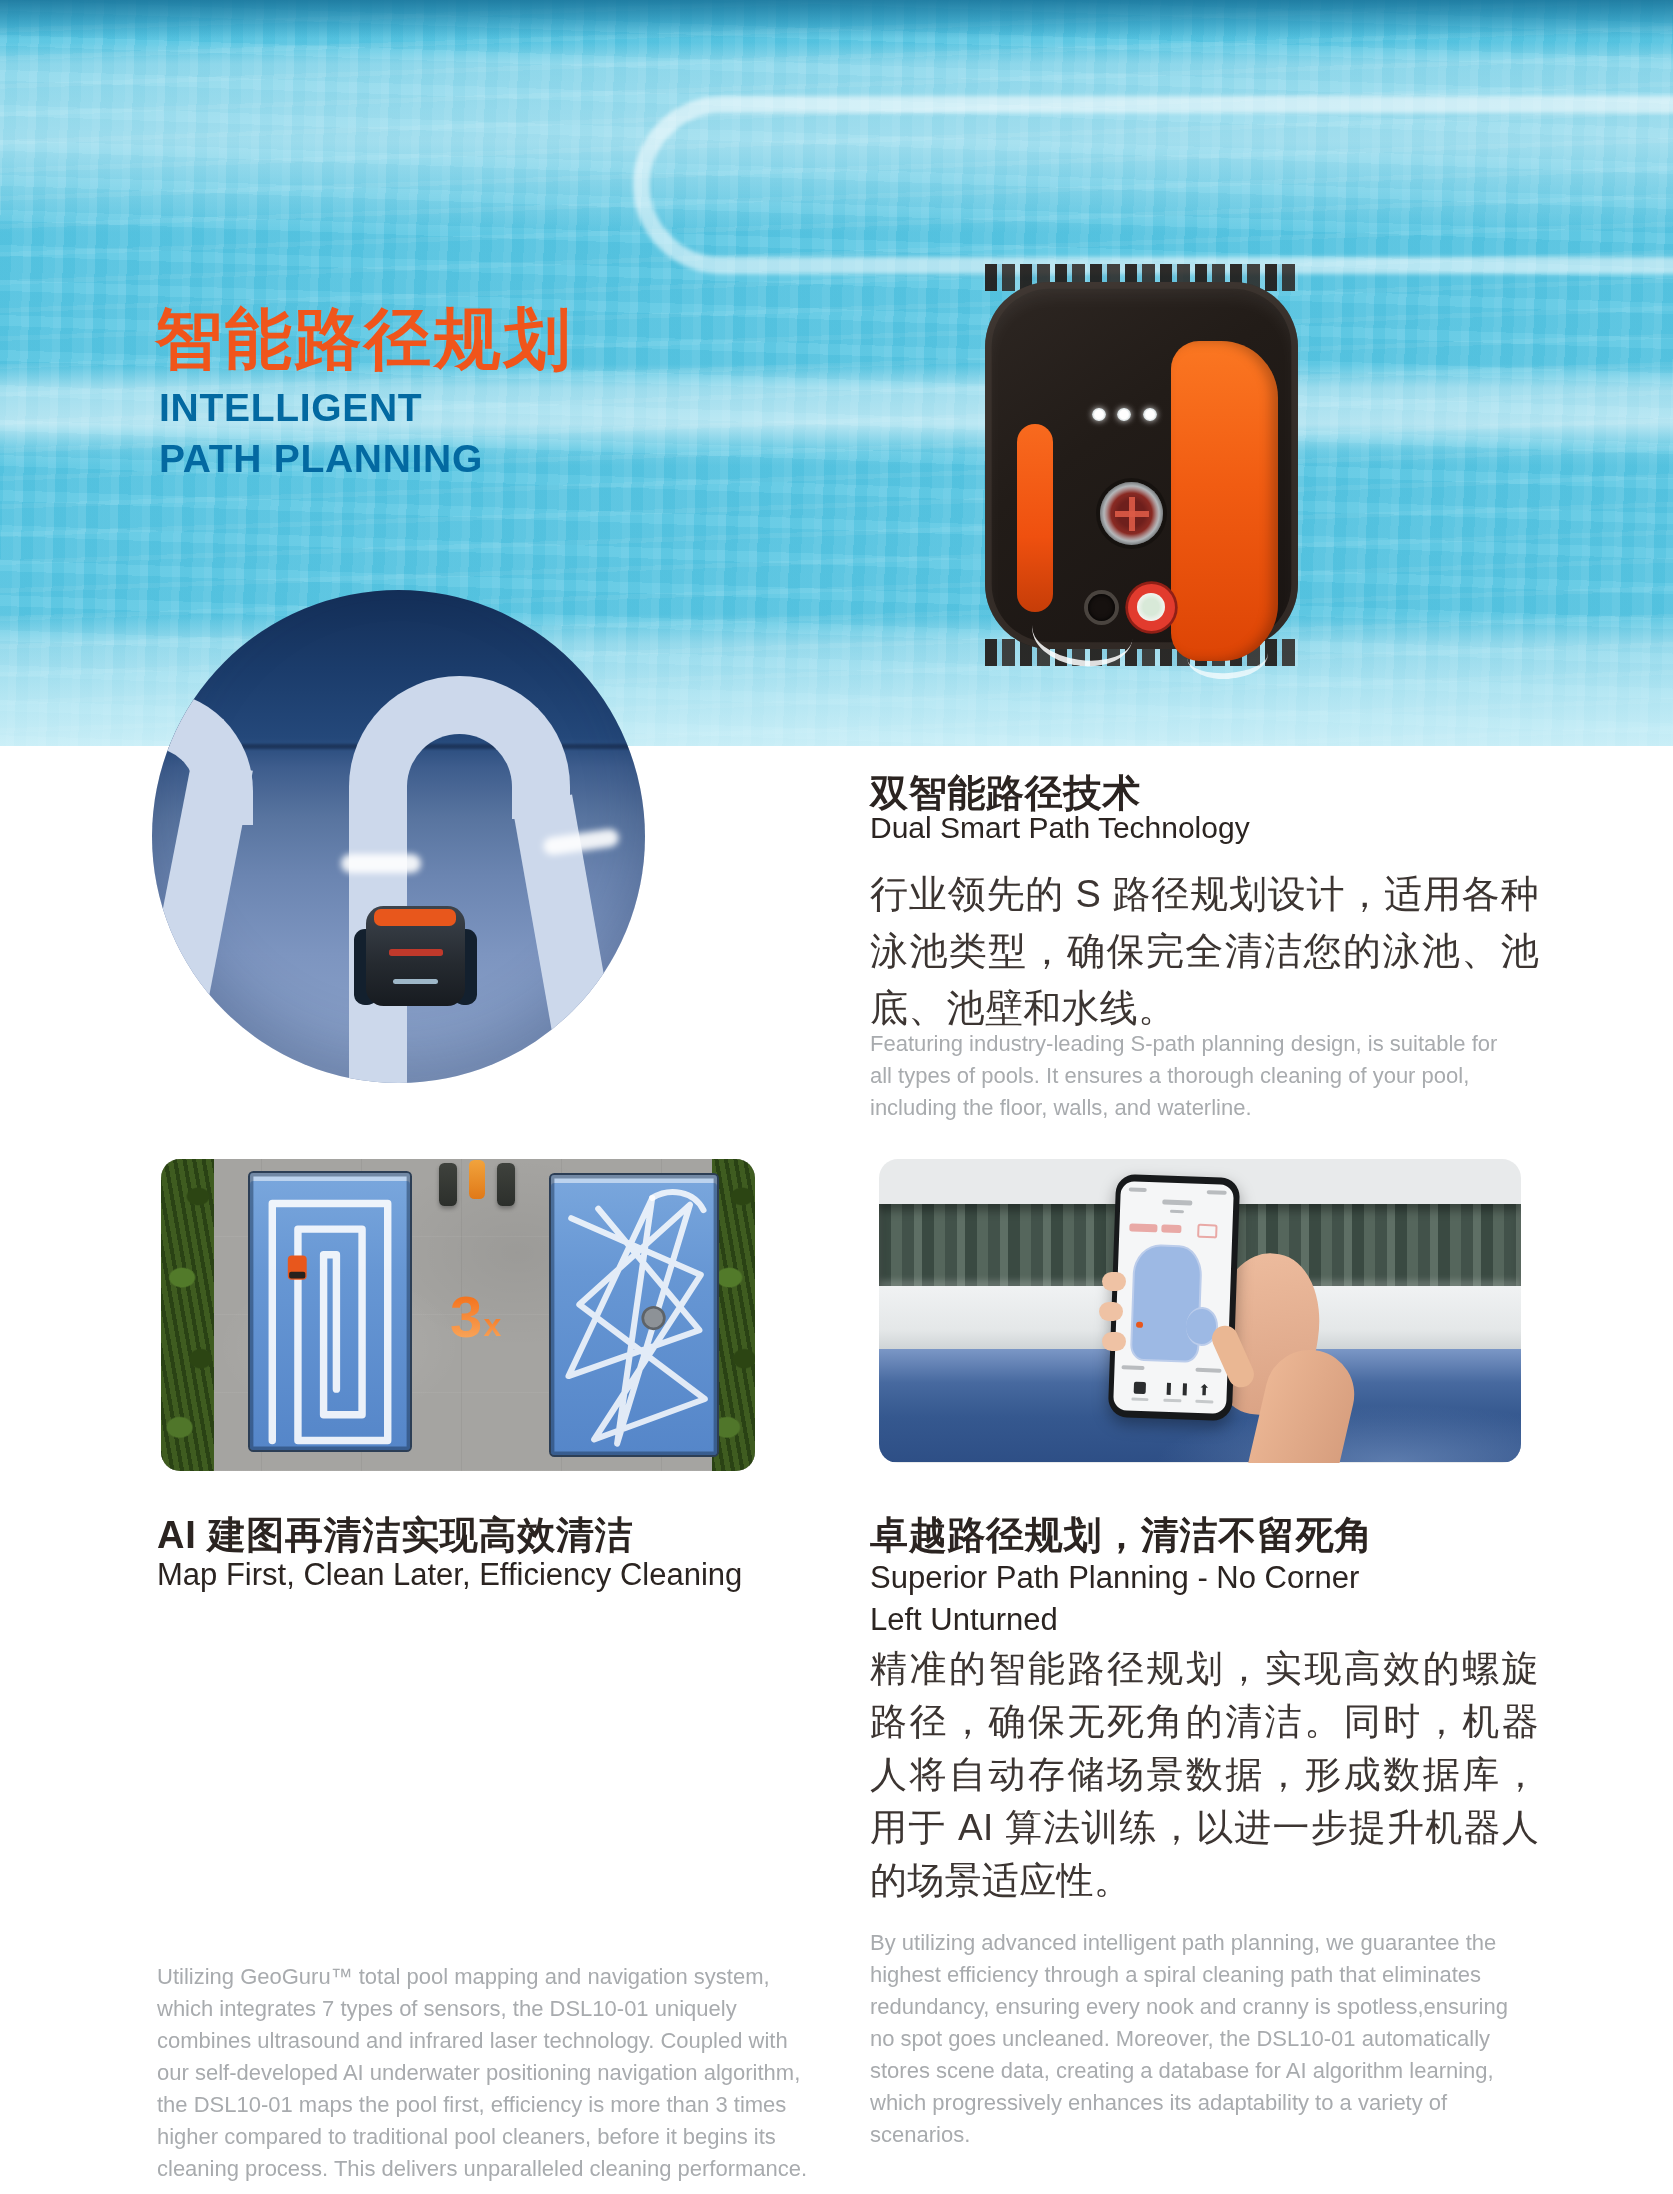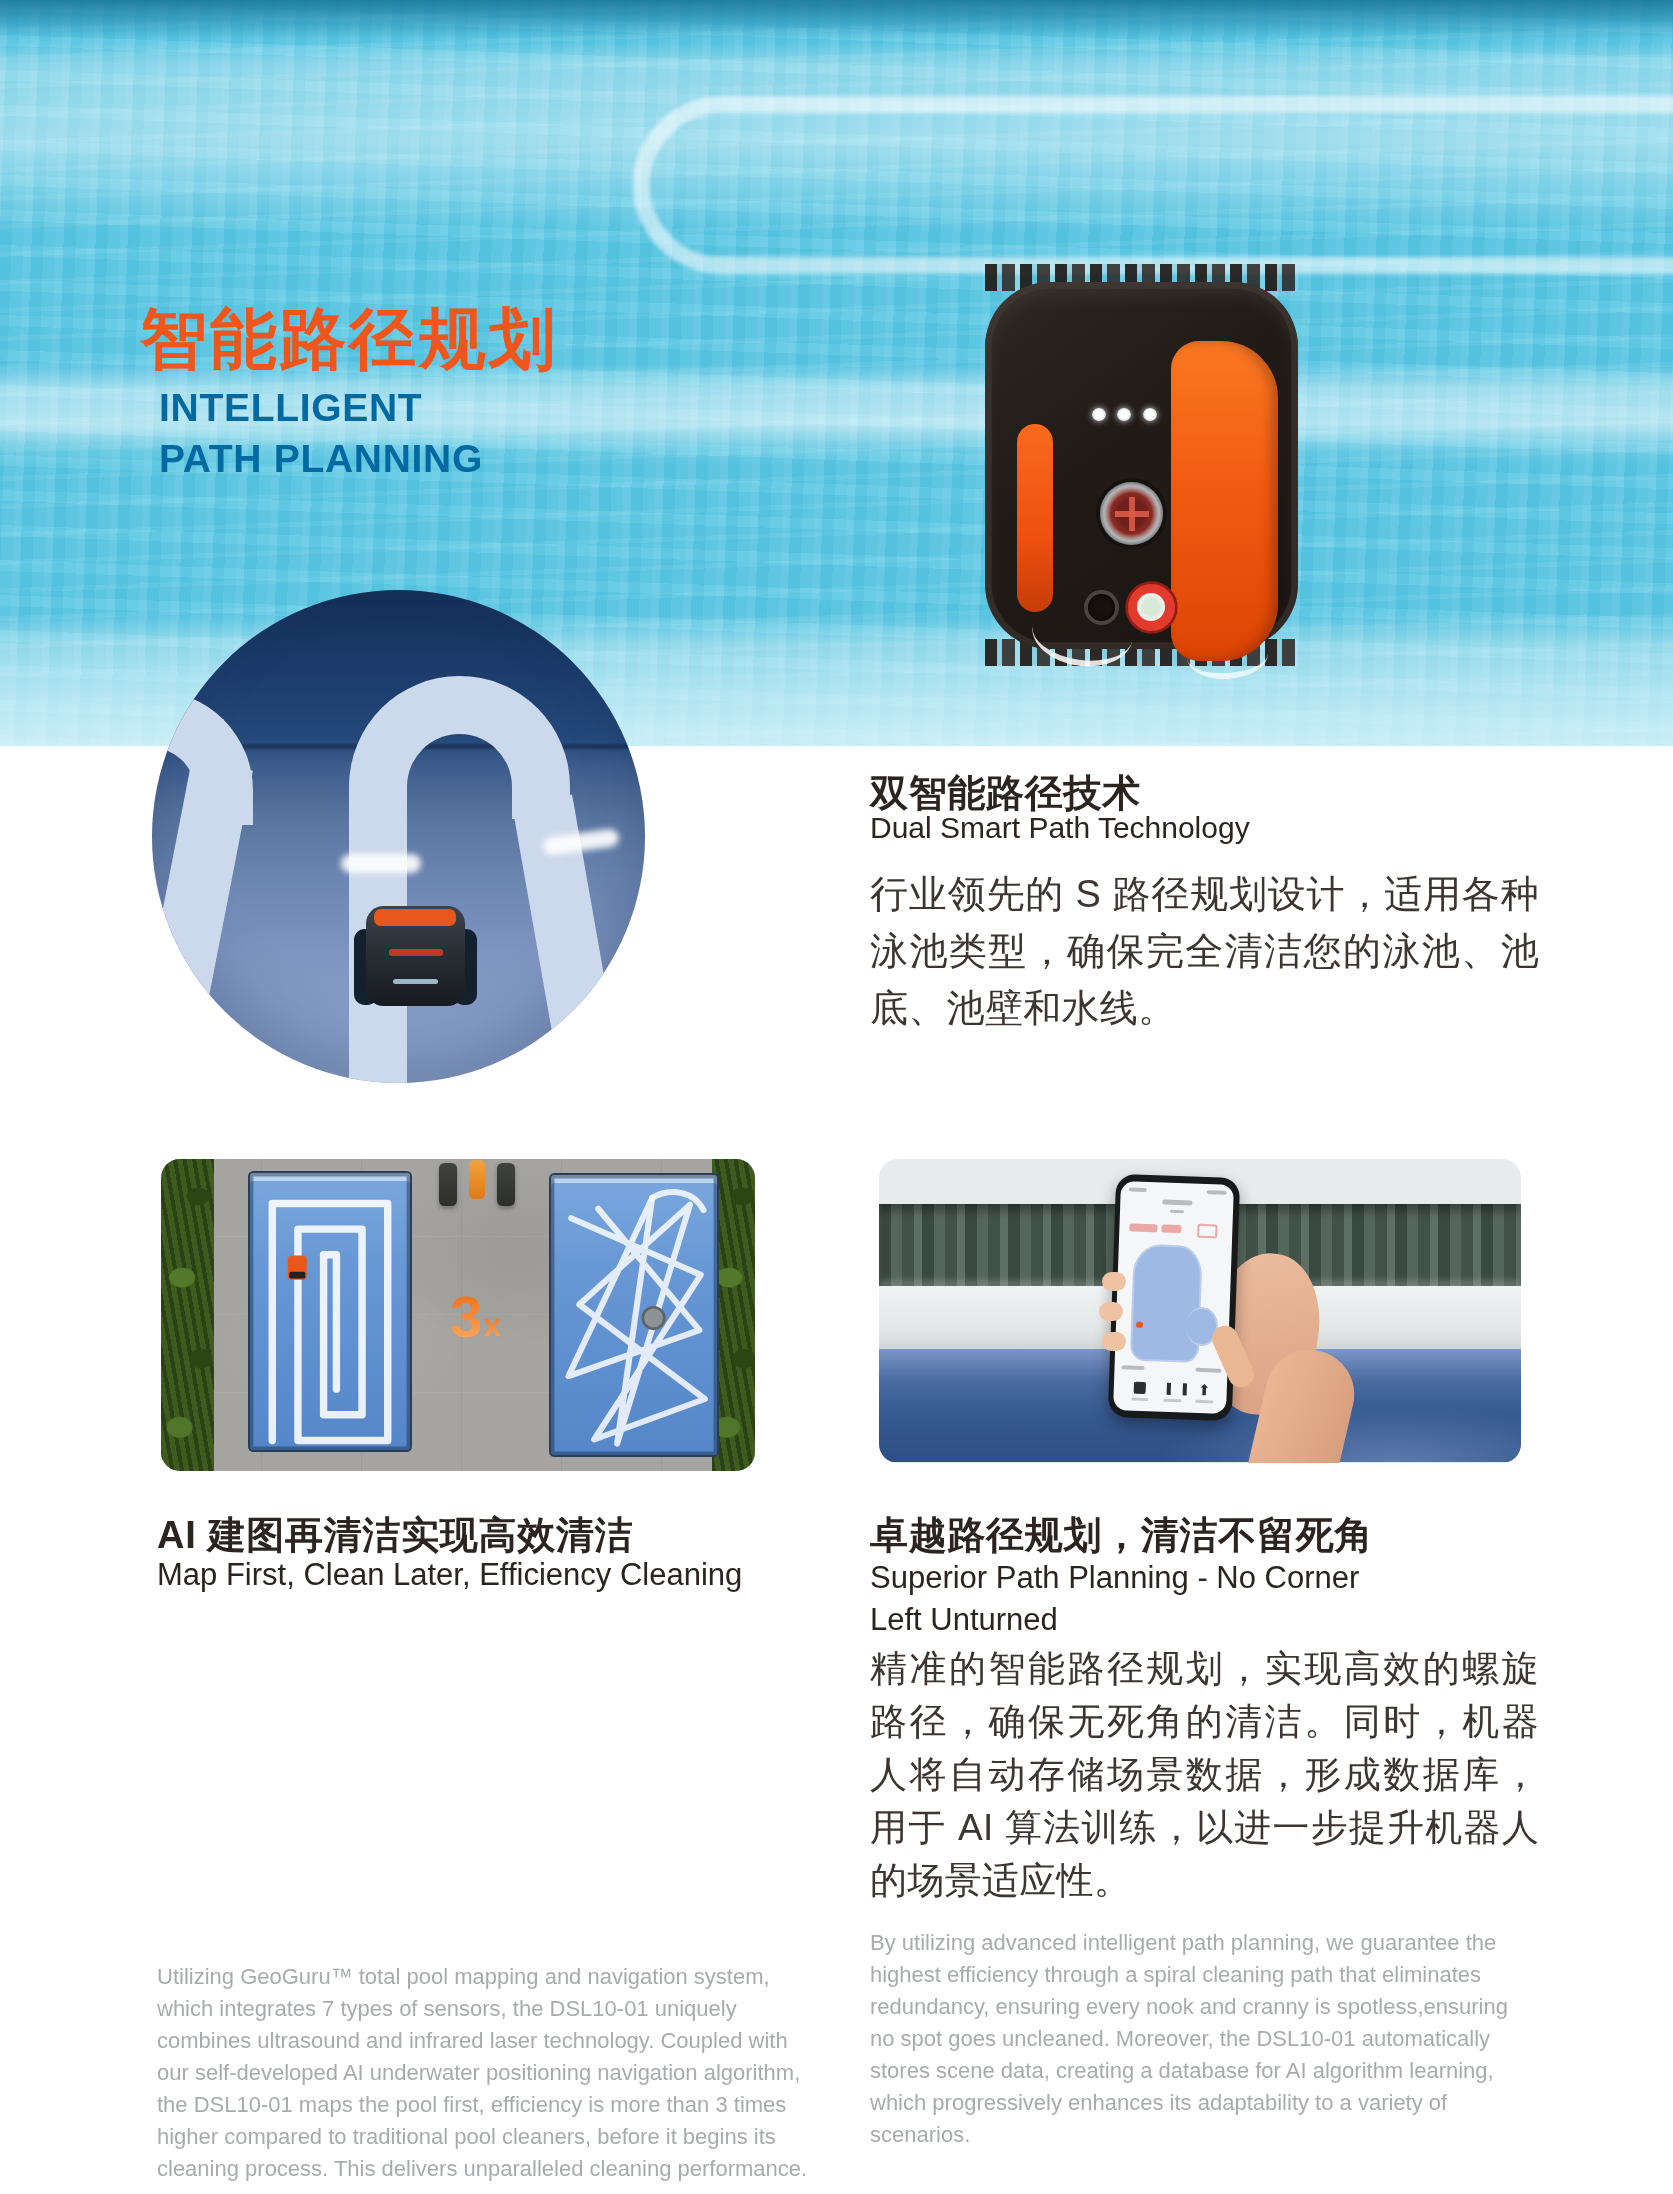--- a/index.html
+++ b/index.html
@@ -20,21 +20,21 @@
       repeating-linear-gradient(92deg, rgba(255,255,255,.10) 0 8px, rgba(70,185,215,.14) 8px 20px, rgba(255,255,255,.05) 20px 32px),
       repeating-linear-gradient(2deg, rgba(150,225,242,.16) 0 10.8px, rgba(64,178,208,.10) 10.8px 35px),
       repeating-linear-gradient(178deg, rgba(255,255,255,.07) 0 4.7px, transparent 4.7px 28px);
   }
   .lane-track{
     position:absolute; left:633px; top:96px; width:1107px; height:144px;
     border:17.5px solid rgba(255,255,255,.55); border-radius:94px;
     filter:blur(2px);
   }
   .hero-title-cn{
-    position:absolute; left:140px; top:294px;
+    position:absolute; left:155px; top:294px;
     font-size:67px; font-weight:700; letter-spacing:2.7px; color:#f0551b;
   }
   .hero-title-en{
     position:absolute; left:159px; top:382px;
     font-size:39px; font-weight:700; color:#0369a1; line-height:51px; letter-spacing:0.7px;
   }
   
   .robot-photo{ position:absolute; left:985px; top:264px; width:313px; height:402px; }
   .px-strip{ position:absolute; left:0; width:313px; height:27px;
     background:repeating-linear-gradient(90deg, rgba(32,26,23,.92) 0 12px, rgba(110,185,210,.40) 12px 17.5px, rgba(44,36,32,.85) 17.5px 30px, rgba(190,230,242,.30) 30px 35px);
@@ -239,20 +239,21 @@
       <div class="cbody"></div>
       <div class="ctop"></div>
       <div class="cred"></div>
       <div class="clight"></div>
     </div>
   </div>
 
   <div class="abs h-cn" style="left:870px; top:768px;">双智能路径技术</div>
   <div class="abs h-en" style="left:870px; top:811px; font-size:30px;">Dual Smart Path Technology</div>
   <div class="abs body-cn" style="left:870px; top:866px; width:669px; font-size:38px; line-height:57px;">行业领先的 S 路径规划设计，适用各种泳池类型，确保完全清洁您的泳池、池底、池壁和水线。</div>
+  <div class="abs body-en" style="left:870px; top:1028px; width:634px;">Featuring industry-leading S-path planning design, is suitable for all types of pools. It ensures a thorough cleaning of your pool, including the floor, walls, and waterline.</div>
 
   <div class="img-card aerial">
     <div class="grass gl"></div>
     <div class="grass gr"></div>
     <div class="lounger lg1"></div>
     <div class="lounger lg2"></div>
     <div class="towel"></div>
     <div class="pool pool-l">
       <svg width="160" height="277" viewBox="0 0 237 410">
         <path d="M33 396 V45 H204 V396 H71 V83 H166 V358 H109 V121 H128 V320" fill="none" stroke="#ffffff" stroke-opacity="0.88" stroke-width="11" stroke-linejoin="round" stroke-linecap="round"></path>

